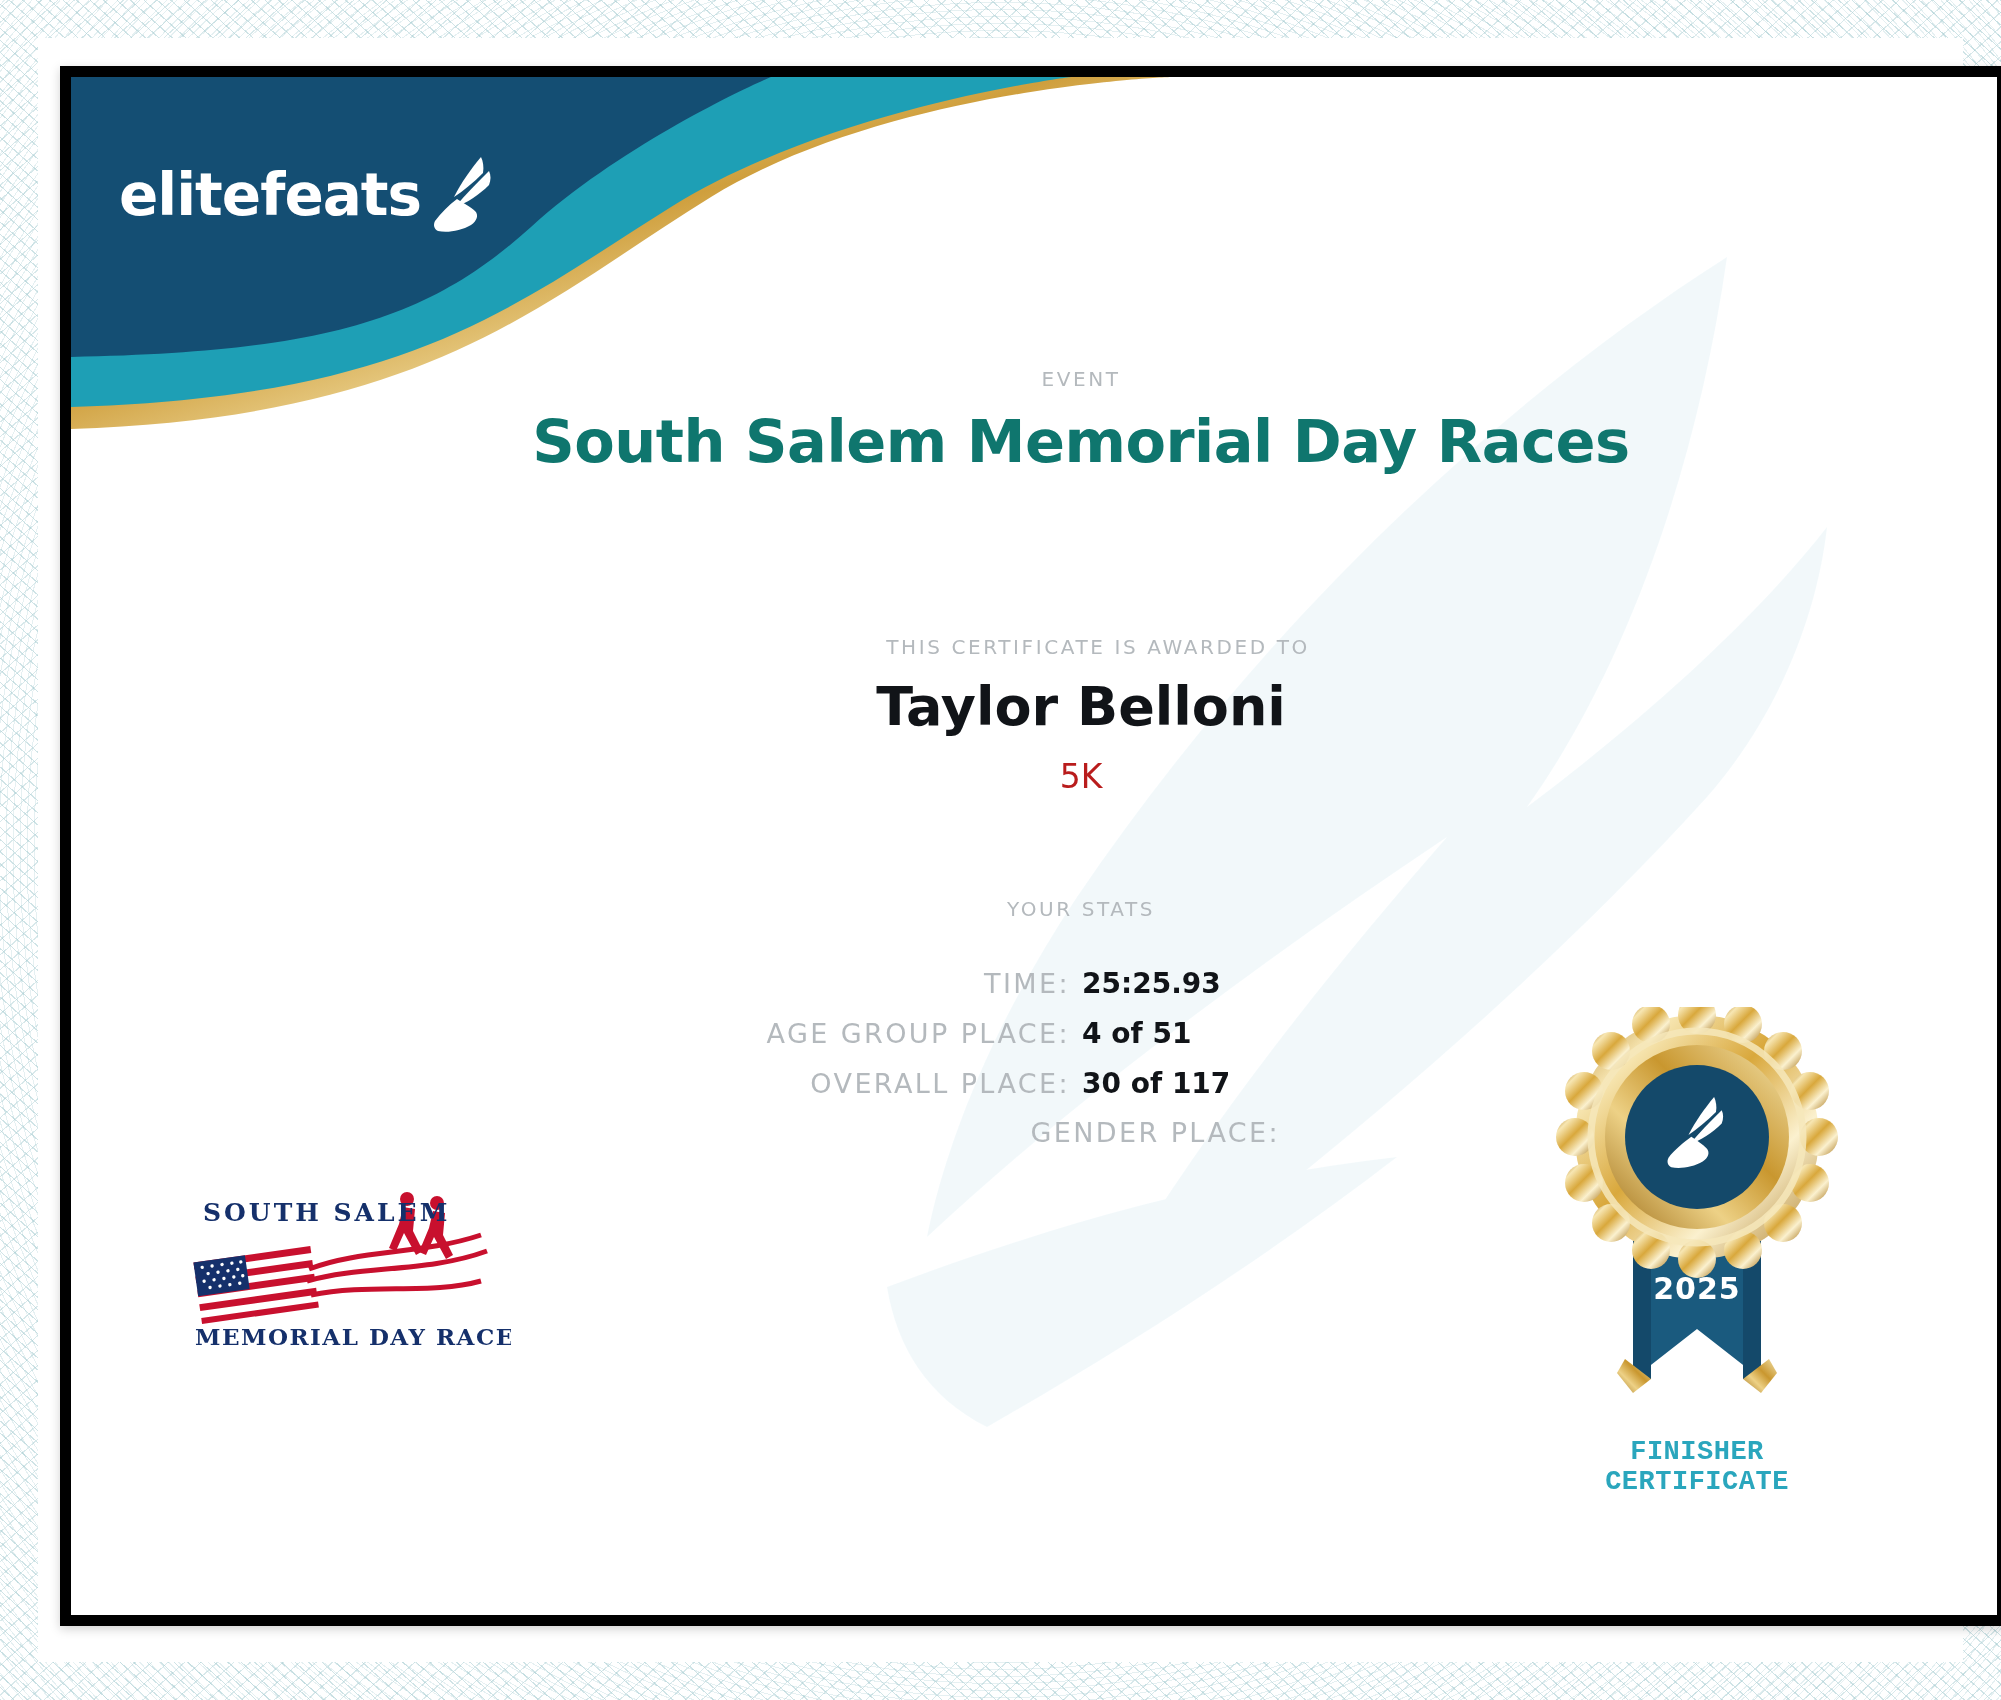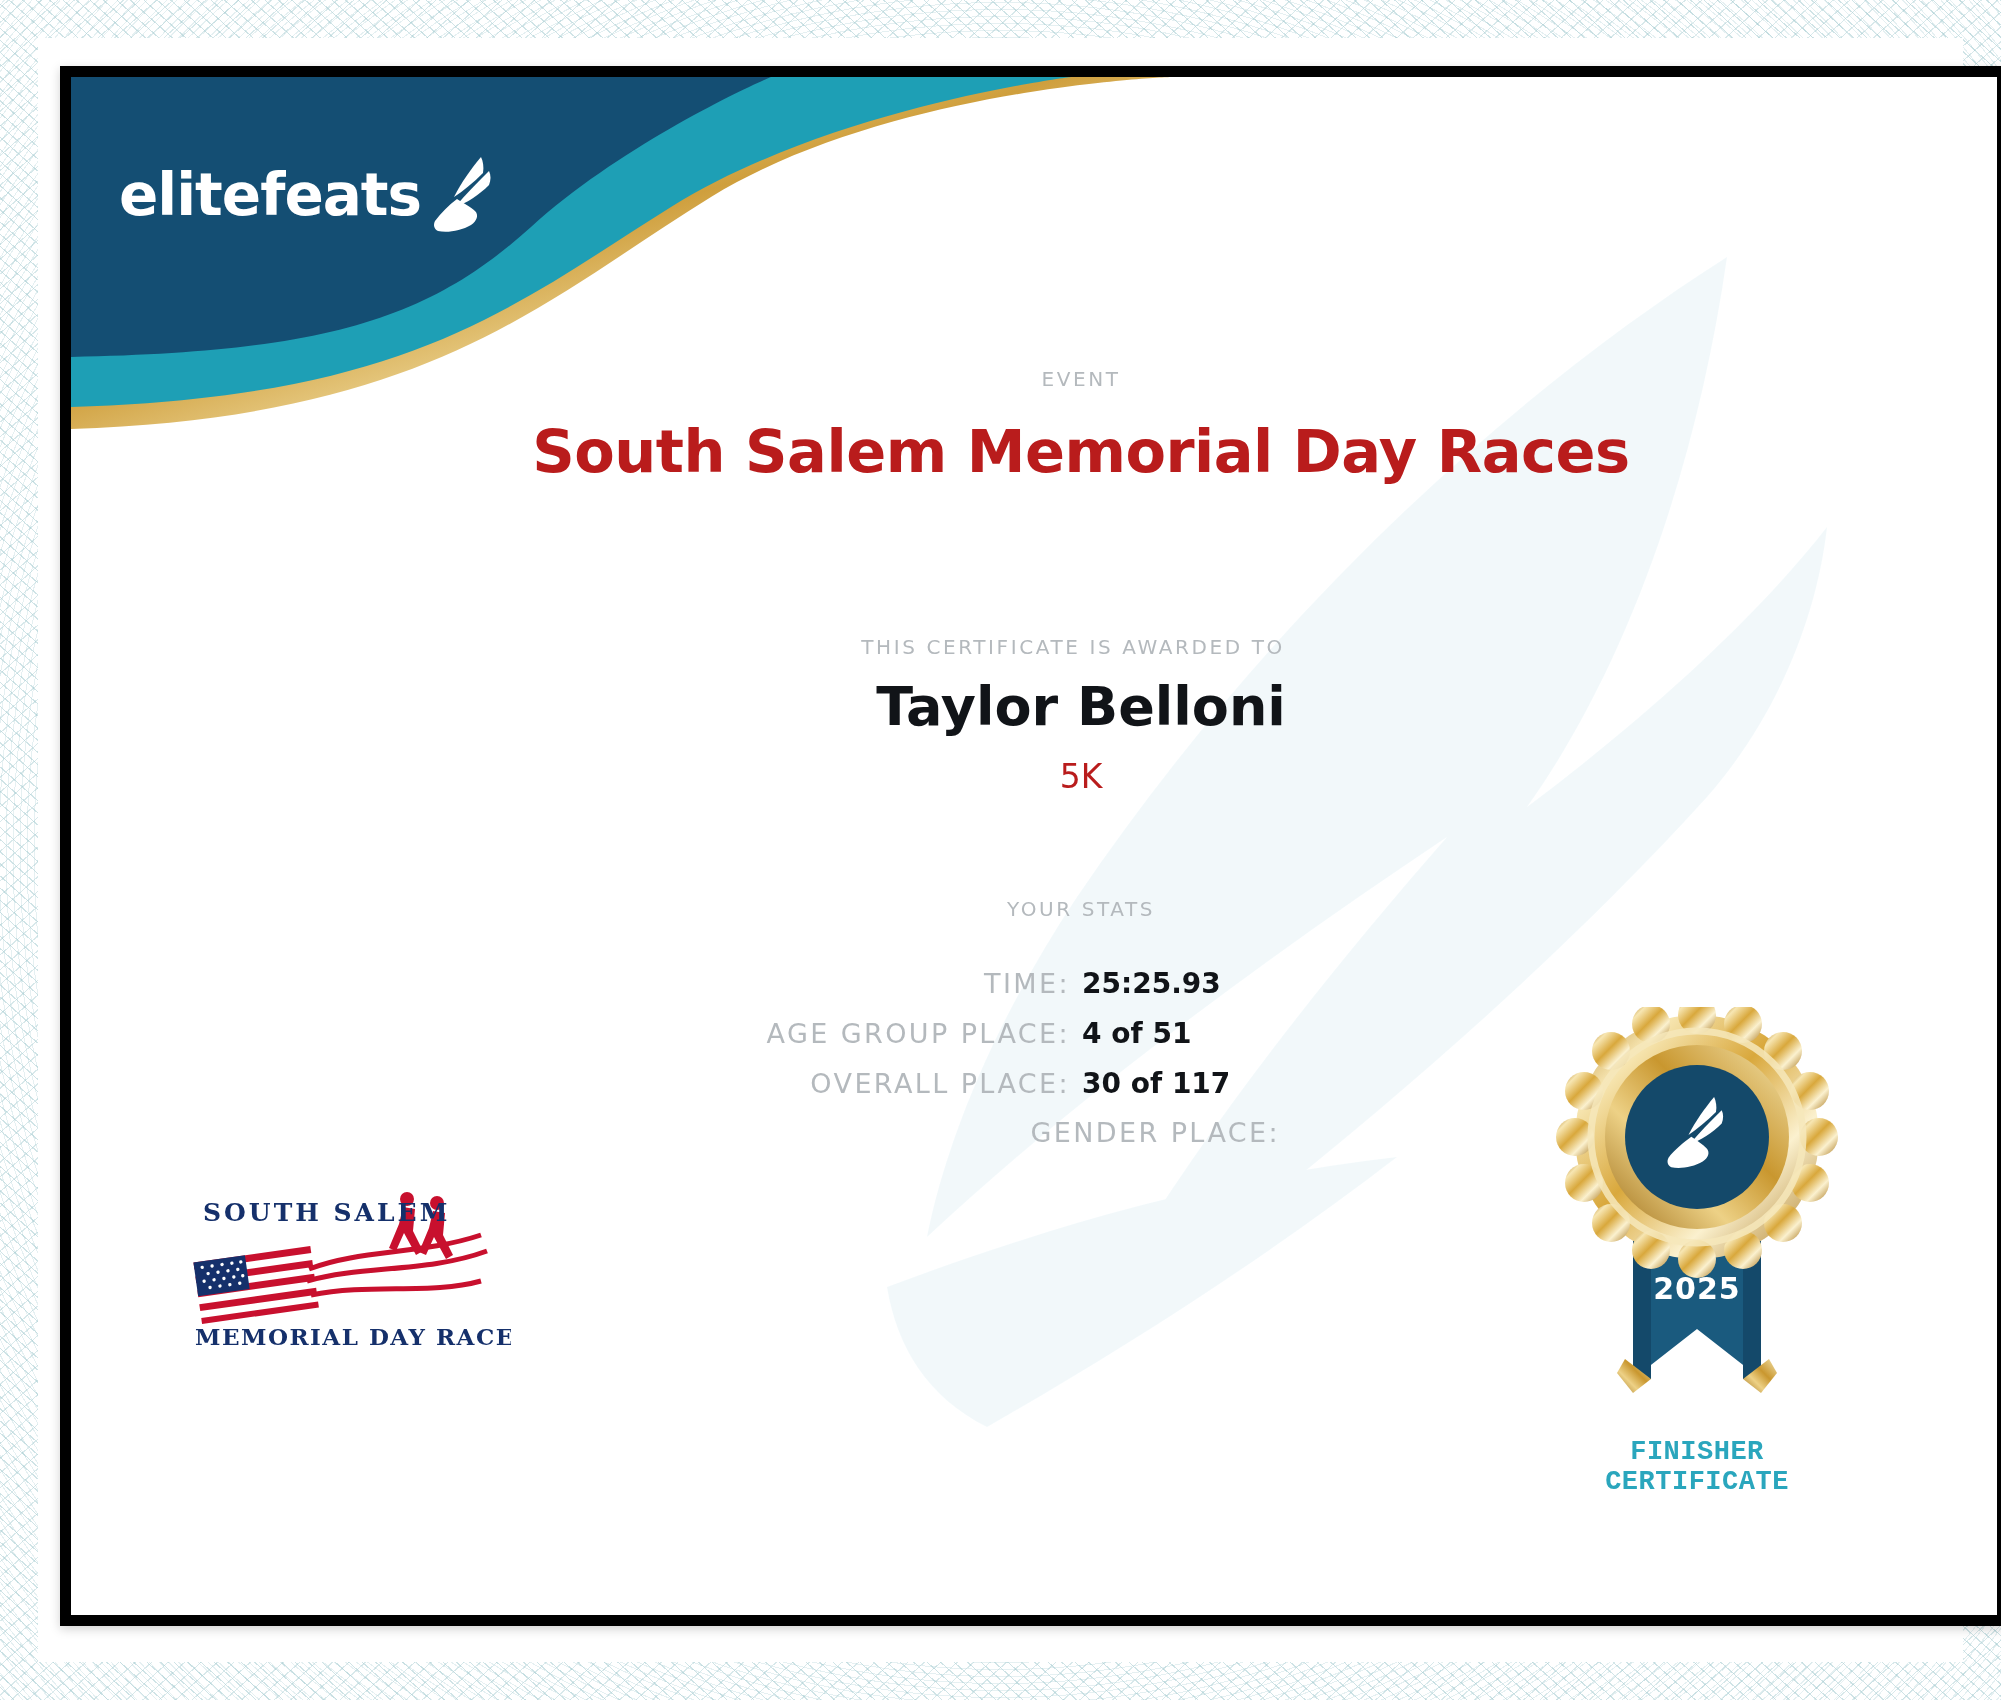--- a/index.html
+++ b/index.html
@@ -117,29 +117,28 @@
     letter-spacing: 2.6px;
     text-align: center;
     font-family: "DejaVu Sans", sans-serif;
     font-weight: 500;
   }
 
   .event-label { position: absolute; top: 290px; left: 560px; width: 900px; }
   .event-name {
     position: absolute; top: 330px; left: 360px; width: 1300px;
     text-align: center;
-    color: #b91c1c;
+    color: #0f766e;
     font-size: 59px;
     font-weight: 700;
     font-family: "DejaVu Sans", sans-serif;
     letter-spacing: -0.5px;
-    margin-top: 10px;
-  }
-
-  .awarded-label { position: absolute; top: 558px; left: 552px; width: 900px; }
+  }
+
+  .awarded-label { position: absolute; top: 558px; left: 577px; width: 900px; }
   .recipient {
     position: absolute; top: 598px; left: 560px; width: 900px;
     text-align: center;
     color: #111418;
     font-size: 54px;
     font-weight: 700;
     font-family: "DejaVu Sans", sans-serif;
   }
   .distance {
     position: absolute; top: 680px; left: 560px; width: 900px;

